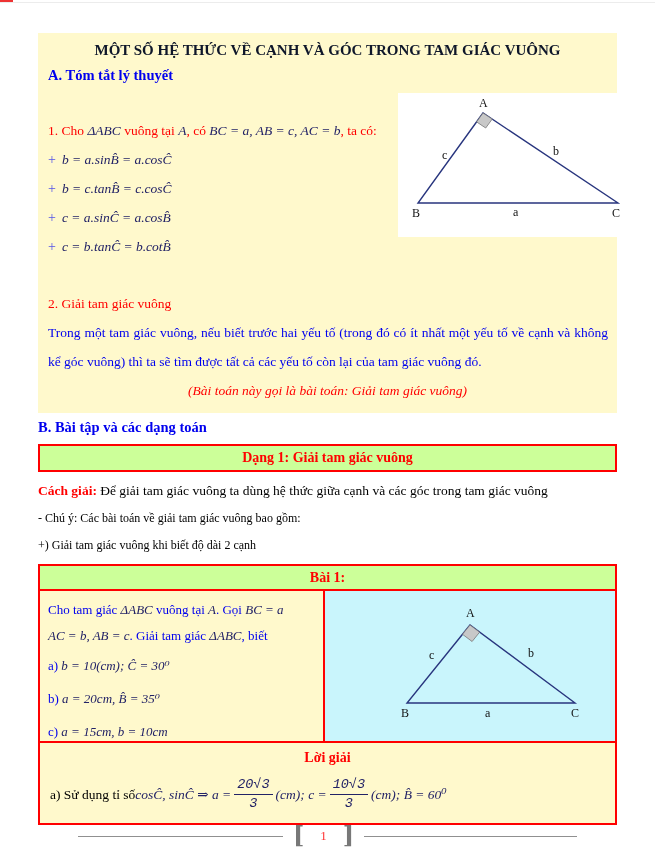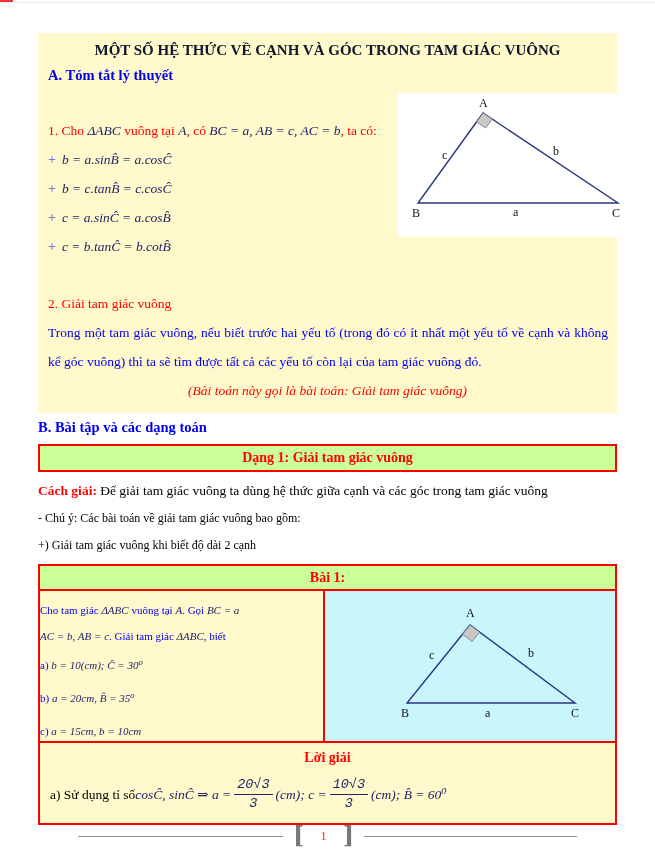--- a/index.html
+++ b/index.html
@@ -34,21 +34,21 @@
   .method-para{font-size:13.5px;line-height:28px;text-align:justify;color:#000;margin-top:5px;width:579px;}
   .method-label{color:#FF0000;font-weight:bold;}
   .note-line{font-size:12px;line-height:27px;color:#000;}
 
   
   .bai-table{margin-top:5px;border:2px solid #FF0000;width:579px;box-sizing:border-box;}
   .bai-header{background:#CCFF99;text-align:center;color:#FF0000;font-weight:bold;
               font-size:14px;line-height:23px;height:23px;border-bottom:2px solid #FF0000;}
   .bai-row{display:flex;height:150px;}
   .bai-cell-left{width:285px;box-sizing:border-box;border-right:2px solid #FF0000;background:#FFF9CC;
-                 padding:6px 0;font-size:11px;}
+                 padding:6px 8px;font-size:13px;}
   .bai-cell-right{flex:1;background:#C9F5FC;display:flex;align-items:flex-start;justify-content:center;padding-top:4px;}
   .stmt-line{line-height:26px;}
   .item-line{line-height:33px;}
   .sol-row{border-top:2px solid #FF0000;background:#FFF9CC;padding:3px 10px 10px 10px;}
   .sol-heading{text-align:center;color:#FF0000;font-weight:bold;font-size:14px;line-height:24px;}
   .sol-line{display:flex;align-items:center;font-size:13.5px;margin-top:6px;flex-wrap:nowrap;}
   .frac{display:inline-block;text-align:center;vertical-align:middle;margin:0 3px;color:#222266;font-style:italic;font-family:Liberation Mono, monospace;}
   .frac .num{display:block;border-bottom:1px solid #222266;padding:0 3px;line-height:18px;}
   .frac .den{display:block;line-height:18px;}
 

